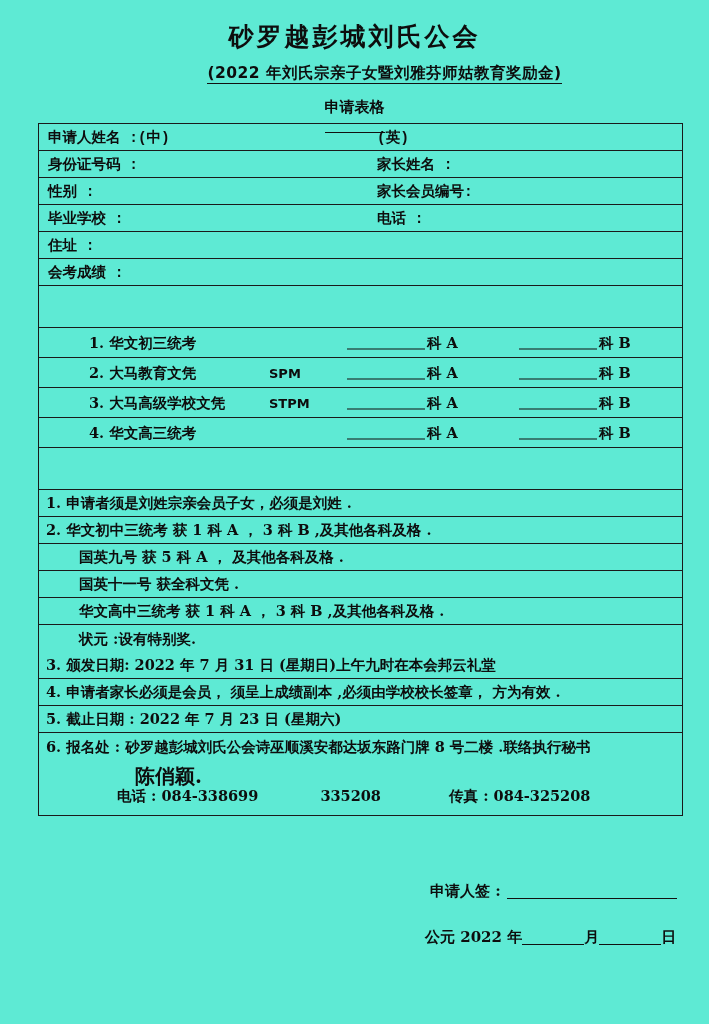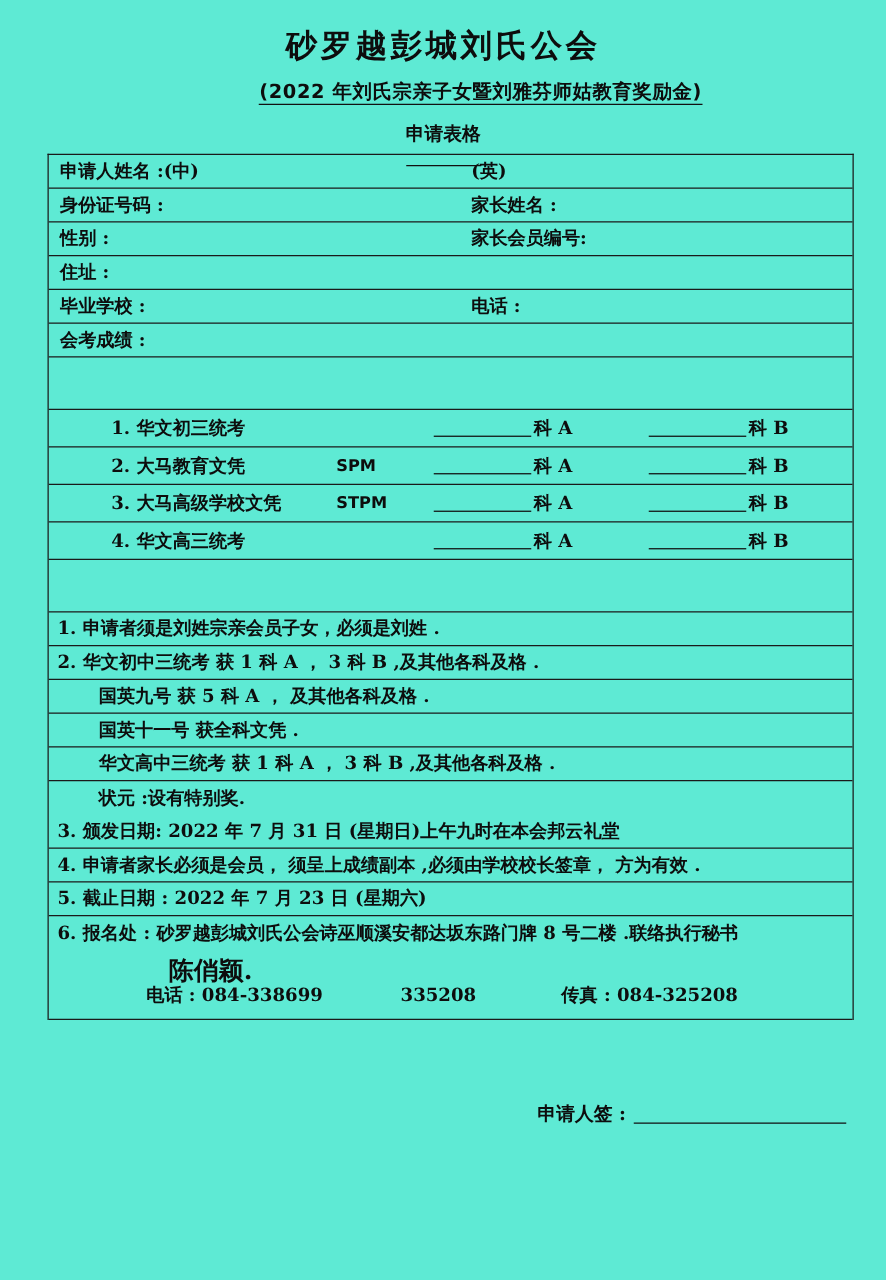--- a/index.html
+++ b/index.html
@@ -88,21 +88,21 @@
     transform: translateY(-50%);
   }
   .cell-r {
     position: absolute;
     left: 338px;
     top: 50%;
     transform: translateY(-50%);
   }
 
   
-  .r-info { height: 27px; }
+  .r-info { height: 27px; font-family: Liberation Mono, monospace; }
 
   
   .r-blank { height: 42px; }
 
   
   .r-exam { height: 30px; }
   .ex-name {
     position: absolute;
     left: 50px;
     top: 50%;
@@ -215,26 +215,26 @@
     </div>
     <div class="row r-info">
       <span class="cell-l">身份证号码 :</span>
       <span class="cell-r">家长姓名      :</span>
     </div>
     <div class="row r-info">
       <span class="cell-l">性别 :</span>
       <span class="cell-r">家长会员编号:</span>
     </div>
     <div class="row r-info">
+      <span class="cell-l">毕业学校 :</span>
+      <span class="cell-r">电话        :</span>
+    </div>
+    <div class="row r-info">
       <span class="cell-l">住址 :</span>
       <span class="cell-r"></span>
-    </div>
-    <div class="row r-info">
-      <span class="cell-l">毕业学校 :</span>
-      <span class="cell-r">电话        :</span>
     </div>
     <div class="row r-info">
       <span class="cell-l">会考成绩 :</span>
       <span class="cell-r"></span>
     </div>
 
     <div class="row r-blank"></div>
 
     <div class="row r-exam">
       <span class="ex-name">1. 华文初三统考</span>
@@ -307,14 +307,17 @@
         <span>084-325208</span>
       </span>
     </div>
 
   </div>
 
   <div class="sig-row" id="sig-apply">
     <span>申请人签 :</span><i class="sig-line-long"></i>
   </div>
 
+  <div class="sig-row" id="sig-date">
+    <span>公元 2022 年</span><i class="sig-line-short"></i><span>月</span><i class="sig-line-short"></i><span>日</span>
+  </div>
 
 </div>
 
 </body></html>

